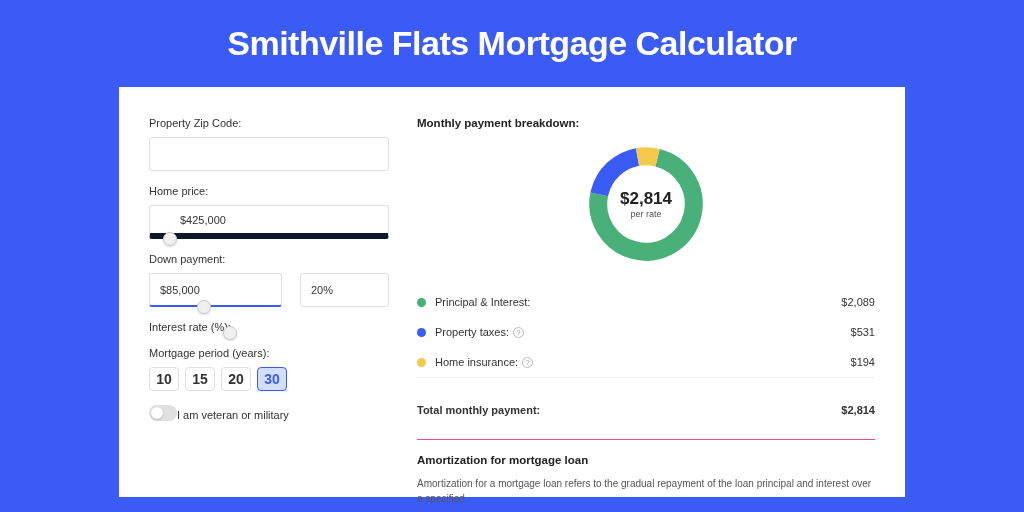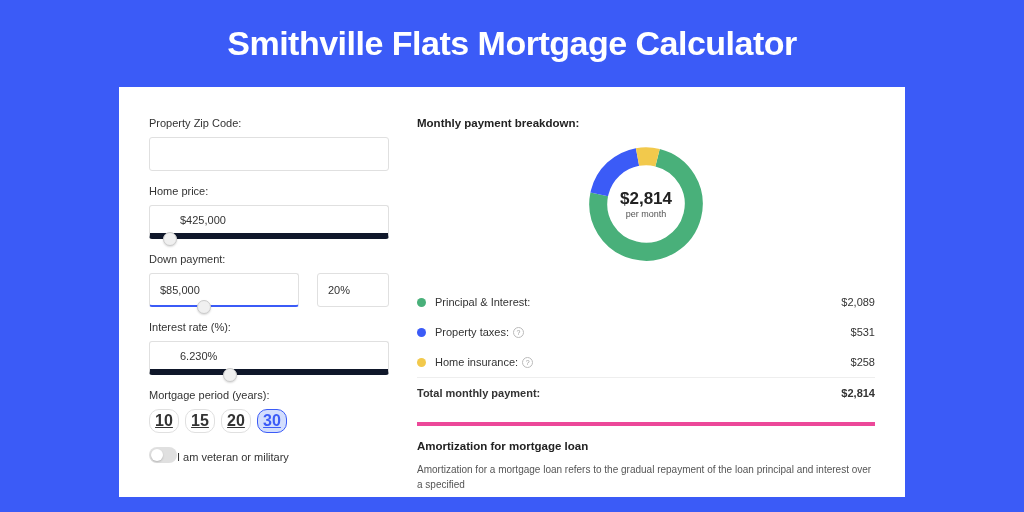--- a/index.html
+++ b/index.html
@@ -43,46 +43,45 @@
       padding: 0 10px;
       font-size: 11px;
       color: #333;
       background: #fff;
     }
     .form-group { margin-bottom: 14px; position: relative; }
     .home-price-group .form-input,
     .interest-group .form-input { border-bottom: 6px solid #0f172a; padding-left: 30px; }
     .down-payment-row { display: flex; gap: 18px; }
     .down-payment-row .form-input:first-child { flex: 1; border-bottom: 2px solid #3b5bf7; }
-    .down-payment-row .form-input:last-child { width: 72px; }
+    .down-payment-row .form-input:last-child { width: 89px; }
     .slider-handle {
       position: absolute;
       width: 14px;
       height: 14px;
       background: #f0f0f0;
       border: 1px solid #ccc;
       border-radius: 50%;
       box-shadow: 0 1px 2px rgba(0,0,0,0.15);
       bottom: -7px;
     }
     .period-buttons { display: flex; gap: 6px; }
     .period-btn {
       width: 30px;
       height: 24px;
       border: 1px solid #e0e0e0;
-      border-radius: 10px;
-      background: #fff;
-      font-size: 16px;
+      border-radius: 4px;
+      background: #fff;
+      font-size: 14px;
       font-weight: 600;
       color: #333;
       cursor: pointer;
       display: flex;
       align-items: center;
       justify-content: center;
-      text-decoration: underline;
     }
     .period-btn.active { background: #d3defd; border-color: #3b5bf7; color: #3b5bf7; }
     .veteran-row { display: flex; align-items: flex-end; gap: 0; margin-top: 10px; }
     .toggle {
       width: 28px;
       height: 16px;
       background: #e0e0e0;
       border-radius: 10px;
       position: relative;
     }
@@ -141,26 +140,26 @@
       border-radius: 50%;
       display: inline-flex;
       align-items: center;
       justify-content: center;
       font-size: 7px;
       color: #999;
     }
     .legend-value { font-weight: 400; }
     .legend-total {
       border-top: 1px solid #eee;
-      padding-top: 9px;
+      padding-top: 26px;
       font-weight: 700;
     }
     .legend-total .legend-value { font-weight: 700; }
     .amort-section {
-      border-top: 4px solid #ec4899;
+      border-top: 1px solid #ec4899;
       margin-top: 14px;
       padding-top: 14px;
     }
     .amort-title {
       font-size: 11.5px;
       font-weight: 700;
       color: #222;
       margin-bottom: 10px;
     }
     .amort-text { font-size: 10px; color: #555; line-height: 1.5; }
@@ -189,21 +188,20 @@
       <label class="form-label">Down payment:</label>
       <div class="down-payment-row">
         <input class="form-input" value="$85,000" style="">
         <input class="form-input" value="20%" style="">
       </div>
       <div class="slider-handle" style="bottom: -7px; left: 20%;"></div>
     </div>
 
     <div class="form-group interest-group">
       <label class="form-label">Interest rate (%):</label>
-      <input class="form-input" value="6.230%" style="">
       <div class="slider-handle" style="left: 31%;"></div>
     </div>
 
     <div class="form-group">
       <label class="form-label">Mortgage period (years):</label>
       <div class="period-buttons">
         <button class="period-btn">10</button>
         <button class="period-btn">15</button>
         <button class="period-btn">20</button>
         <button class="period-btn active">30</button>
@@ -223,21 +221,21 @@
 
     <div class="donut-wrap">
       <div class="donut">
         <svg width="126" height="126" viewBox="0 0 42 42">
           <circle cx="21" cy="21" r="15.915" fill="none" stroke="#49b07a" stroke-width="6" stroke-dasharray="74.2 25.8" stroke-dashoffset="0"></circle>
           <circle cx="21" cy="21" r="15.915" fill="none" stroke="#3b5bf7" stroke-width="6" stroke-dasharray="18.9 81.1" stroke-dashoffset="-74.2"></circle>
           <circle cx="21" cy="21" r="15.915" fill="none" stroke="#f2c94c" stroke-width="6" stroke-dasharray="6.9 93.1" stroke-dashoffset="-93.1"></circle>
         </svg>
         <div class="donut-center">
           <div class="donut-amount">$2,814</div>
-          <div class="donut-sub">per month</div>
+          <div class="donut-sub">per rate</div>
         </div>
       </div>
     </div>
 
     <div class="legend-row">
       <span class="legend-dot dot-green"></span>
       <span class="legend-label">Principal &amp; Interest:</span>
       <span class="legend-value">$2,089</span>
     </div>
 
@@ -249,21 +247,21 @@
       </span>
       <span class="legend-value">$531</span>
     </div>
 
     <div class="legend-row">
       <span class="legend-dot dot-yellow"></span>
       <span class="legend-label">
         <span>Home insurance:</span>
         <span class="info-icon">?</span>
       </span>
-      <span class="legend-value">$258</span>
+      <span class="legend-value">$194</span>
     </div>
 
     <div class="legend-row legend-total">
       <span class="legend-label">Total monthly payment:</span>
       <span class="legend-value">$2,814</span>
     </div>
 
     <div class="amort-section">
       <div class="amort-title">Amortization for mortgage loan</div>
       <div class="amort-text">Amortization for a mortgage loan refers to the gradual repayment of the loan principal and interest over a specified</div>

